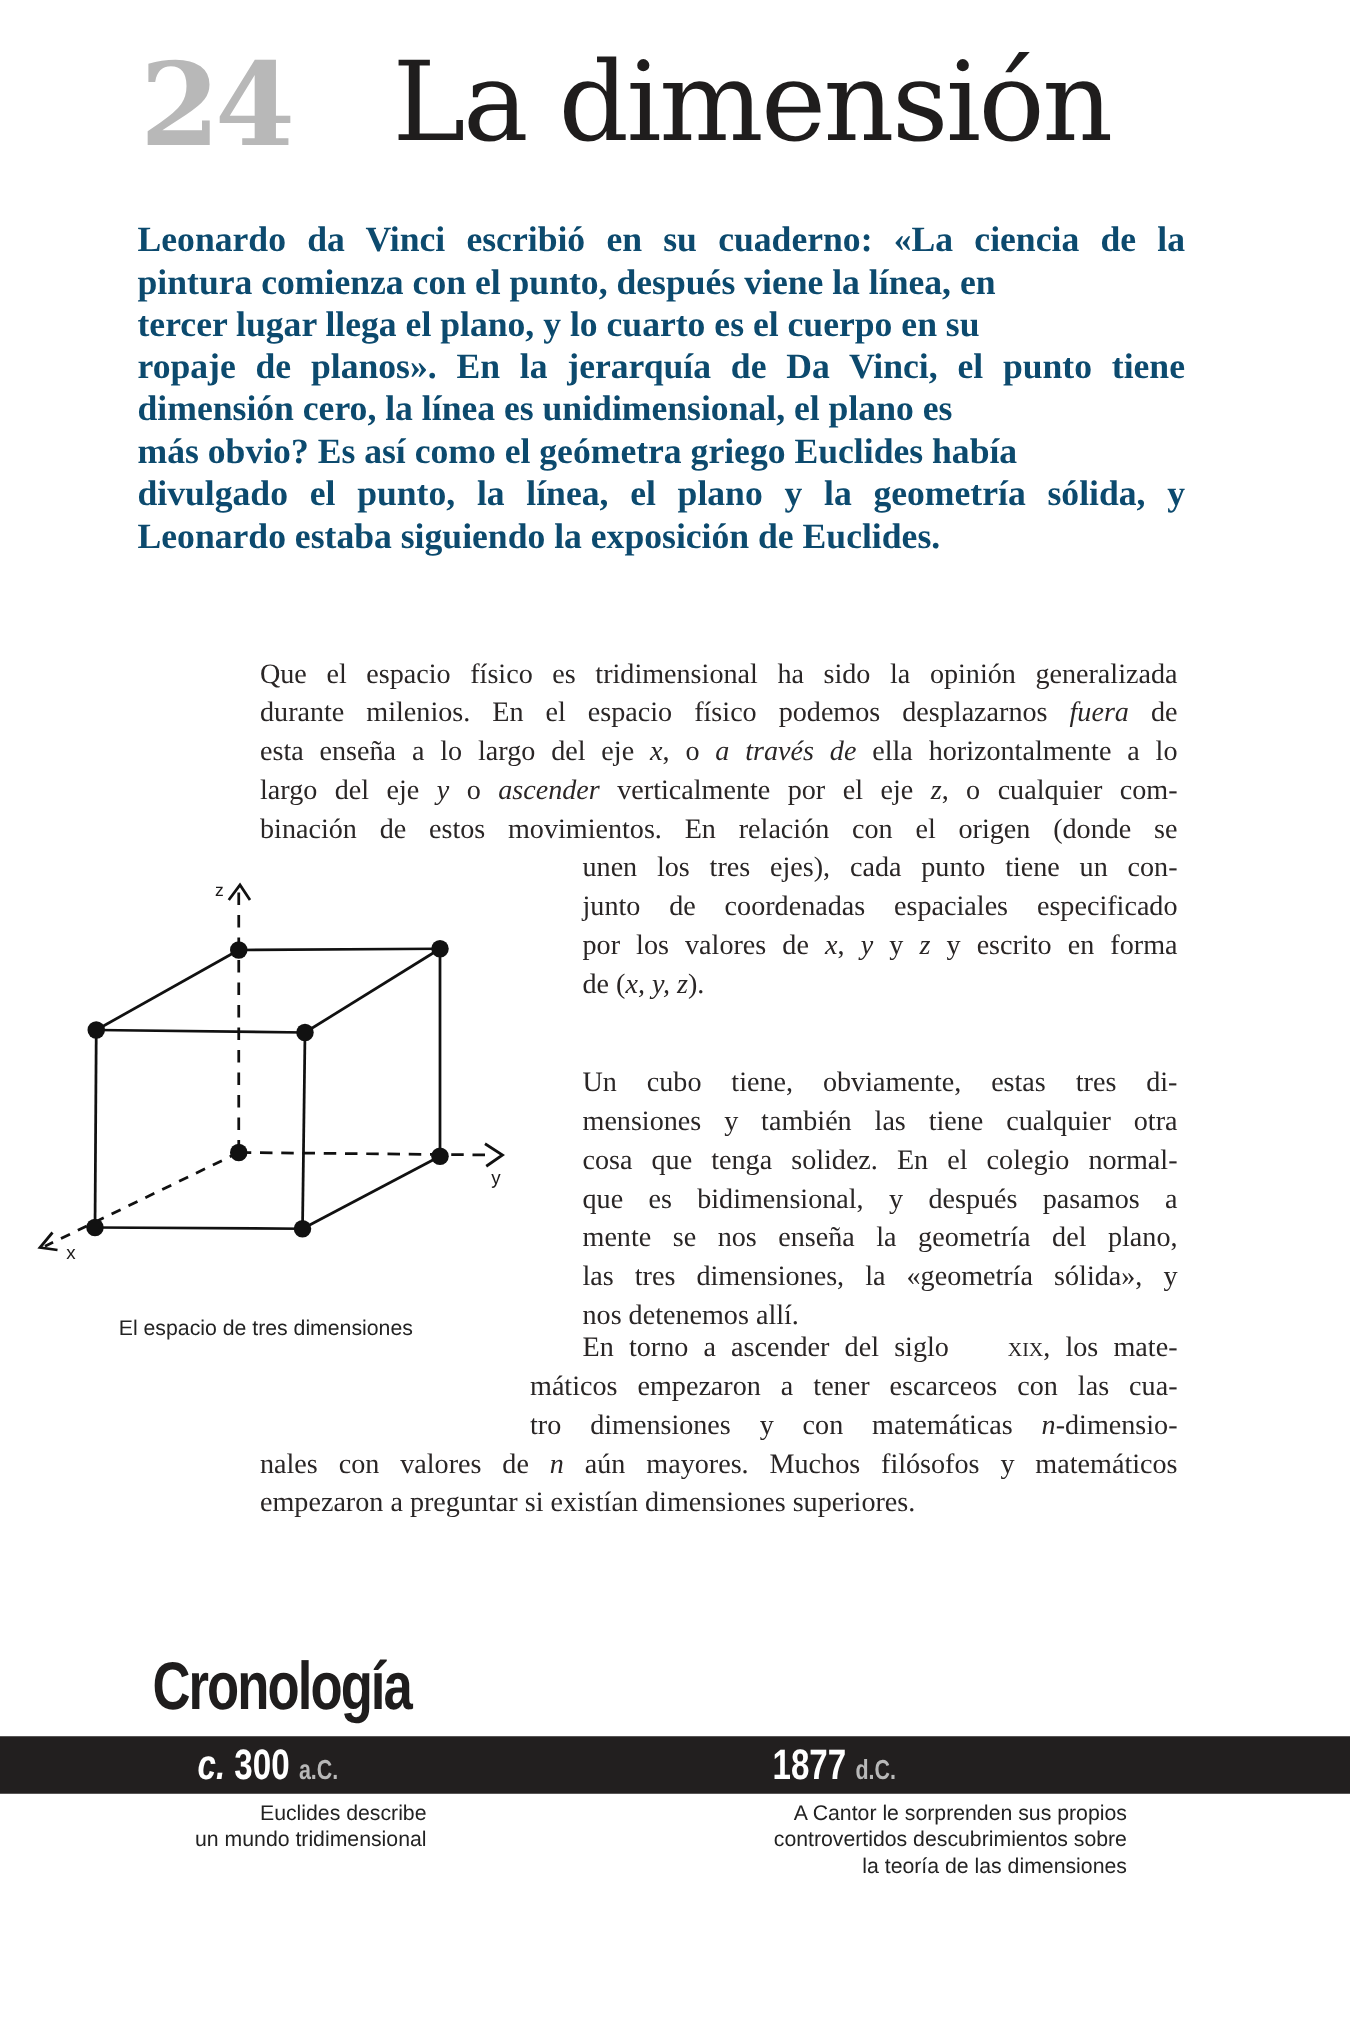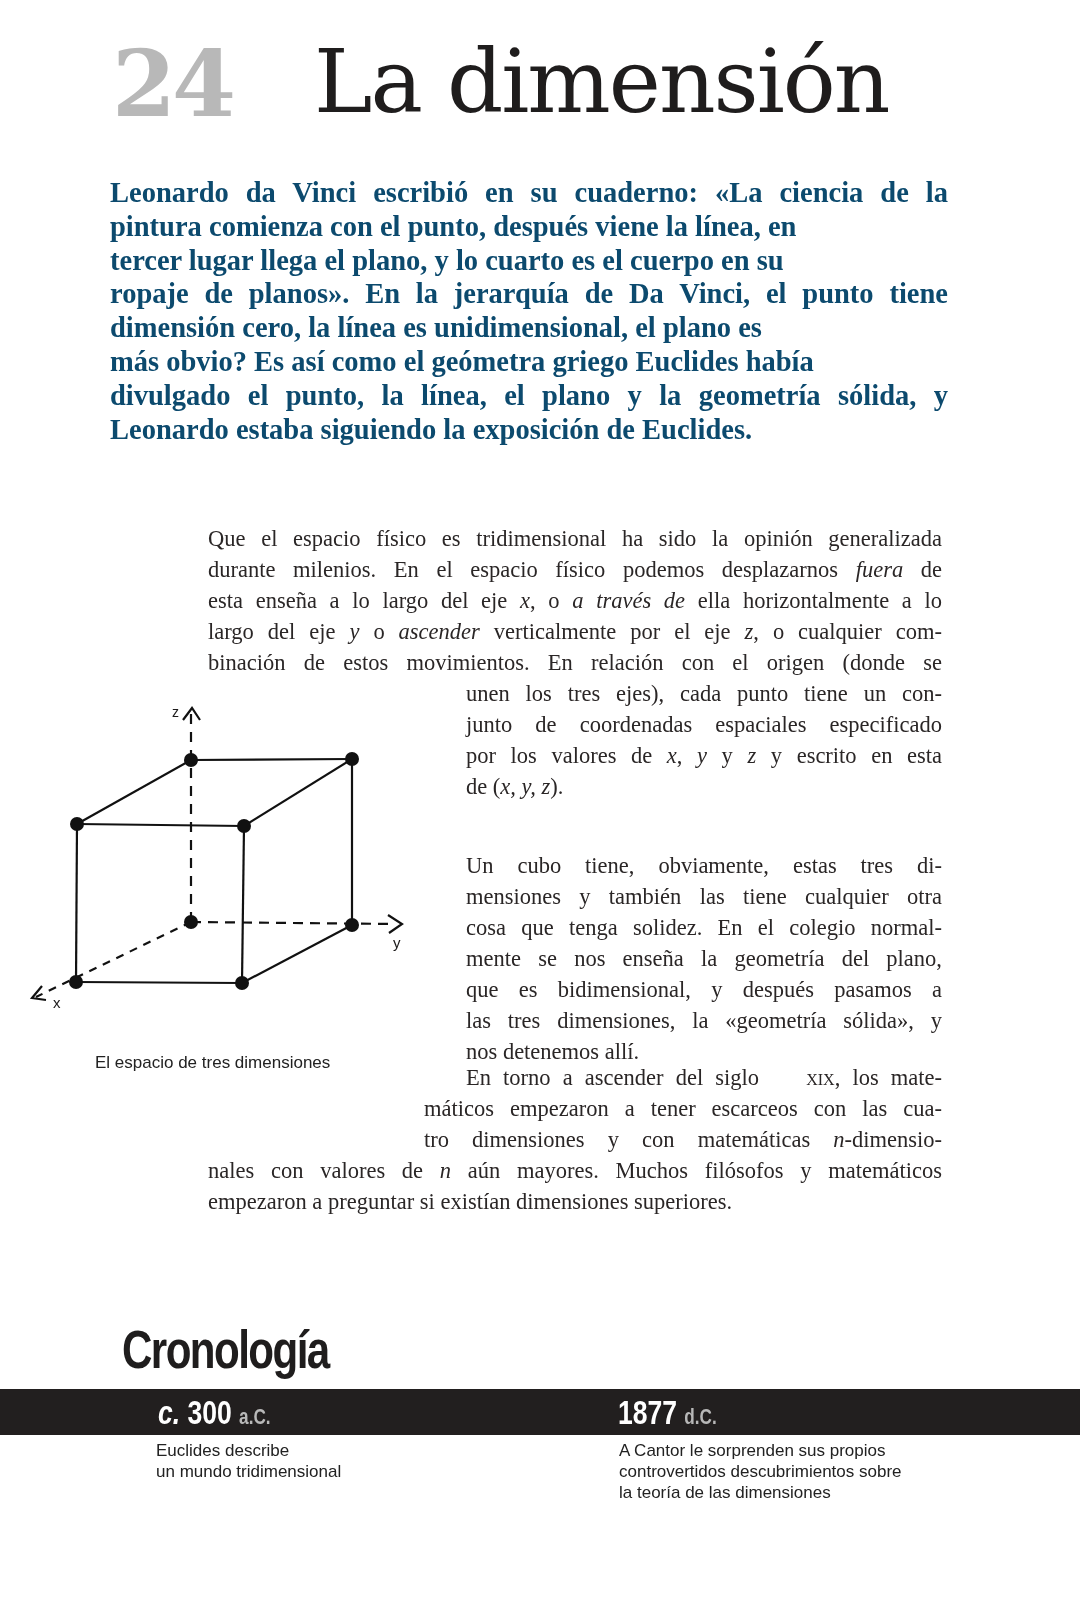--- a/index.html
+++ b/index.html
@@ -14,21 +14,21 @@
   .right-col { position:absolute; left:466px; top:678px; width:476px; }
   .para3 { position:absolute; left:466px; top:826px; width:476px;margin-top:24px; }
   .para4 { position:absolute; left:208px; top:1062px; width:734px; }
   .figure { position:absolute; left:20px; top:690px; width:420px; height:340px; }
   .caption { position:absolute; left:95px; top:1053px; font-family:"Liberation Sans", sans-serif; font-size:17px; color:#222; }
   .chrono-title { position:absolute; left:122px; top:1322px; font-family:"Liberation Sans", sans-serif; font-weight:bold; font-size:54px; color:#1f1d1d; letter-spacing:-2px; transform:scaleX(0.78); transform-origin:left top; line-height:1; }
   .chrono-bar { position:absolute; left:0; top:1389px; width:1080px; height:46px; background:#221f1f; }
   .chrono-date { position:absolute; top:1392px; font-family:"Liberation Sans", sans-serif; font-weight:bold; color:#ffffff; font-size:34px; transform:scaleX(0.78); transform-origin:left top; line-height:40px; }
   .chrono-date .era { font-size:22px; color:#b8b8b8; }
   .chrono-date .circa { font-style:italic; }
-  .chrono-desc { position:absolute; top:1440px; font-family:"Liberation Sans", sans-serif; font-size:17px; line-height:21px; color:#222; }
+  .chrono-desc { position:absolute; top:1440px; font-family:"Liberation Sans", sans-serif; font-size:17px; line-height:21px; color:#222;text-align:right; }
   i { font-style:italic; }
   .sc { font-variant:small-caps; text-transform:lowercase;margin-left:35px; }
 </style>
 </head>
 <body>
 
 <div>
   <div class="chapter-num">24</div>
   <div class="chapter-title">La dimensión</div>
 </div>
@@ -48,30 +48,30 @@
   <span class="jl">Que el espacio físico es tridimensional ha sido la opinión generalizada</span>
   <span class="jl"><span>durante milenios. En el espacio físico podemos desplazarnos </span><i>fuera</i><span> de</span></span>
   <span class="jl"><span>esta enseña a lo largo del eje </span><i>x</i><span>, o </span><i>a través de</i><span> ella horizontalmente a lo</span></span>
   <span class="jl"><span>largo del eje </span><i>y</i><span> o </span><i>ascender</i><span> verticalmente por el eje </span><i>z</i><span>, o cualquier com-</span></span>
   <span class="jl">binación de estos movimientos. En relación con el origen (donde se</span>
 </div>
 
 <div class="body-text right-col">
   <span class="jl">unen los tres ejes), cada punto tiene un con-</span>
   <span class="jl">junto de coordenadas espaciales especificado</span>
-  <span class="jl"><span>por los valores de </span><i>x</i><span>, </span><i>y</i><span> y </span><i>z</i><span> y escrito en esta</span></span>
+  <span class="jl"><span>por los valores de </span><i>x</i><span>, </span><i>y</i><span> y </span><i>z</i><span> y escrito en forma</span></span>
   <span class="line"><span>de (</span><i>x, y, z</i><span>).</span></span>
 </div>
 
 <div class="body-text para3">
   <span class="jl">Un cubo tiene, obviamente, estas tres di-</span>
   <span class="jl">mensiones y también las tiene cualquier otra</span>
   <span class="jl">cosa que tenga solidez. En el colegio normal-</span>
+  <span class="jl">que es bidimensional, y después  pasamos a</span>
   <span class="jl">mente se nos enseña la geometría del plano,</span>
-  <span class="jl">que es bidimensional, y después  pasamos a</span>
   <span class="jl">las tres dimensiones, la «geometría sólida», y</span>
   <span class="line">nos detenemos allí.</span>
 </div>
 
 <div class="body-text para4">
   <span class="jl" style="margin-left:258px"><span>En torno a ascender del siglo </span><span class="sc">XIX</span><span>, los mate-</span></span>
   <span class="jl" style="margin-left:216px">máticos empezaron a tener escarceos con las cua-</span>
   <span class="jl" style="margin-left:216px"><span>tro dimensiones y con matemáticas </span><i>n</i><span>-dimensio-</span></span>
   <span class="jl"><span>nales con valores de </span><i>n</i><span> aún mayores. Muchos filósofos y matemáticos</span></span>
   <span class="line">empezaron a preguntar si existían dimensiones superiores.</span>

